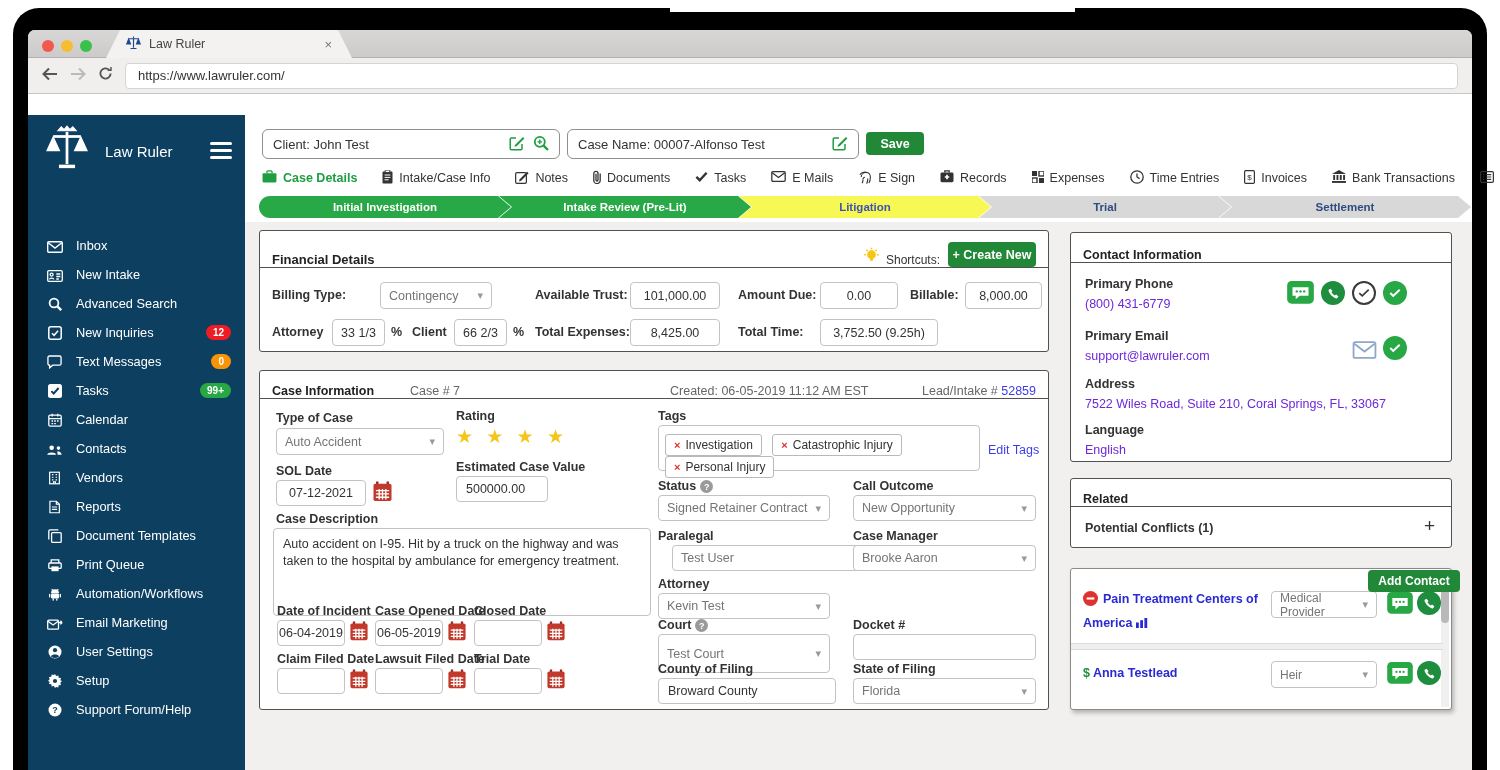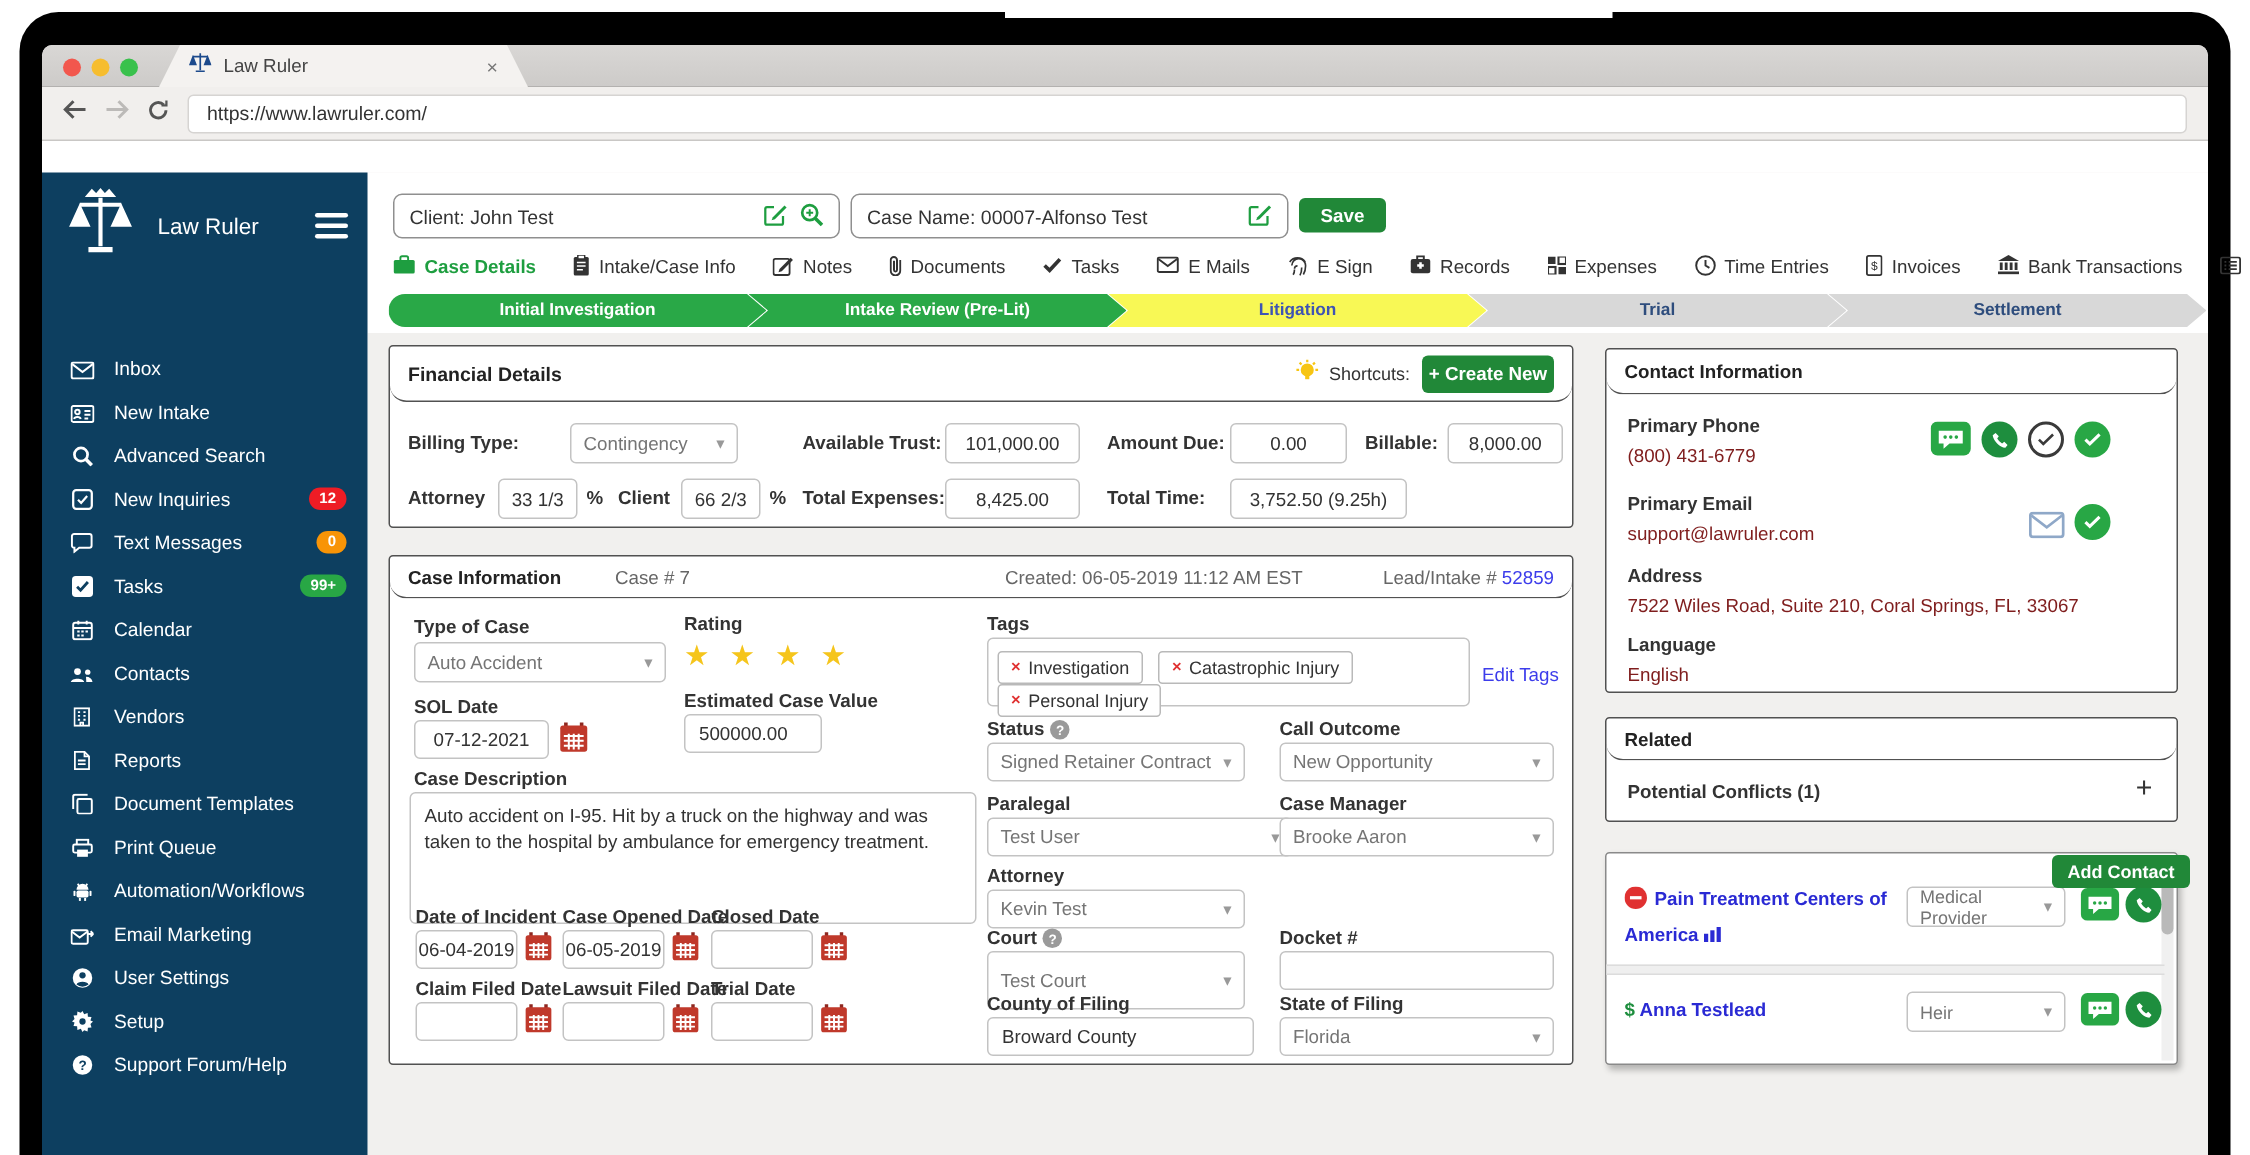--- a/index.html
+++ b/index.html
@@ -43,36 +43,36 @@
 
   .chev { position:absolute; top:196px; width:252px; height:22px; font-size:11.5px; font-weight:bold; text-align:center; line-height:22px; cursor:pointer;
           clip-path:polygon(0 0, calc(100% - 13px) 0, 100% 50%, calc(100% - 13px) 100%, 0 100%, 13px 50%); }
   .chev.first { clip-path:polygon(0 0, calc(100% - 13px) 0, 100% 50%, calc(100% - 13px) 100%, 0 100%); border-radius:11px 0 0 11px; }
   .chev.done { background:#29a847; color:#fff; }
   .chev.current { background:#f8f855; color:#3e54b4; }
   .chev.todo { background:#d8d8d8; }
   .chev.todo.trial { color:#2e4d7d; }
 
   .panel { position:absolute; background:#fff; border:1px solid #515151; border-radius:3px; }
-  .phead { display:flex; align-items:center; padding:0 12px; border-bottom:1px solid #515151; font-size:13px; font-weight:bold; color:#222;border-radius:11px; }
+  .phead { display:flex; align-items:flex-end; padding:0 12px; border-bottom:1px solid #515151; font-size:13px; font-weight:bold; color:#222; }
 
   .lbl { position:absolute; font-size:12.5px; font-weight:bold; color:#333; white-space:nowrap; }
   .inp { position:absolute; background:#fff; border:1px solid #c3c3c3; border-radius:4px; font-size:12.5px; color:#333; display:flex; align-items:center; justify-content:center; }
   .inp.left { justify-content:flex-start; padding-left:9px; }
   .sel { position:absolute; background:#fff; border:1px solid #c3c3c3; border-radius:4px; font-size:12.5px; color:#757575; display:flex; align-items:center; justify-content:space-between; padding:0 8px; cursor:pointer; }
   .sel::after { content:"▾"; color:#999; font-size:11px; margin-left:6px; }
   .gray { color:#666; font-weight:normal; }
   .bluelink { color:#3d3deb; cursor:pointer; }
   .qmark { display:inline-flex; width:13px; height:13px; border-radius:50%; background:#9a9a9a; color:#fff; font-size:9px; align-items:center; justify-content:center; font-weight:bold; margin-left:4px; vertical-align:middle; }
   .stars { position:absolute; color:#f5c51c; font-size:19px; letter-spacing:4px; cursor:pointer; white-space:nowrap; }
   .tagchip { display:inline-flex; align-items:center; gap:5px; border:1px solid #b9b9b9; border-radius:3px; padding:3px 8px; font-size:12px; color:#333; background:#fff; margin-right:6px; }
   .tagx { color:#e03131; font-size:11px; font-weight:bold; cursor:pointer; }
   .txtarea { position:absolute; border:1px solid #c3c3c3; border-radius:4px; font-family:"Liberation Sans",sans-serif; font-size:12.5px; color:#333; padding:7px 9px; resize:none; line-height:1.35; }
   .circ { border-radius:50%; display:flex; align-items:center; justify-content:center; cursor:pointer; }
-  .ptext { position:absolute; font-size:12.5px; color:#7f1d1d; white-space:nowrap; }
+  .ptext { position:absolute; font-size:12.5px; color:#6d28d9; white-space:nowrap; }
   .cname { font-size:12.5px; font-weight:bold; color:#2a2ad4; cursor:pointer; line-height:1.7; }
 </style>
 </head>
 <body>
 
 <div id="root">
 
   <div class="bezel"></div>
   <div class="bezel-notch"></div>
 
@@ -542,21 +542,21 @@
         </span>
     </div>
     <span class="abs bluelink" style="left:728px; top:72px; font-size:12.5px;">Edit Tags</span>
 
     <span class="lbl" style="left:398px; top:108px;"><span>Status</span><span class="qmark">?</span></span>
     <div class="sel" style="left:398px; top:124px; width:172px; height:26px;">Signed Retainer Contract</div>
     <span class="lbl" style="left:593px; top:108px;">Call Outcome</span>
     <div class="sel" style="left:593px; top:124px; width:183px; height:26px;">New Opportunity</div>
 
     <span class="lbl" style="left:398px; top:158px;">Paralegal</span>
-    <div class="sel" style="left:398px; top:174px; width:204px; height:26px;">Test User</div>
+    <div class="sel" style="left:412px; top:174px; width:204px; height:26px;">Test User</div>
     <span class="lbl" style="left:593px; top:158px;">Case Manager</span>
     <div class="sel" style="left:593px; top:174px; width:183px; height:26px;">Brooke Aaron</div>
 
     <span class="lbl" style="left:398px; top:206px;">Attorney</span>
     <div class="sel" style="left:398px; top:222px; width:172px; height:26px;">Kevin Test</div>
 
     <span class="lbl" style="left:398px; top:247px;"><span>Court</span><span class="qmark">?</span></span>
     <div class="sel" style="left:398px; top:263px; width:172px; height:39px;">Test Court</div>
     <span class="lbl" style="left:593px; top:247px;">Docket #</span>
     <div class="inp left" style="left:593px; top:263px; width:183px; height:26px;"></div>

